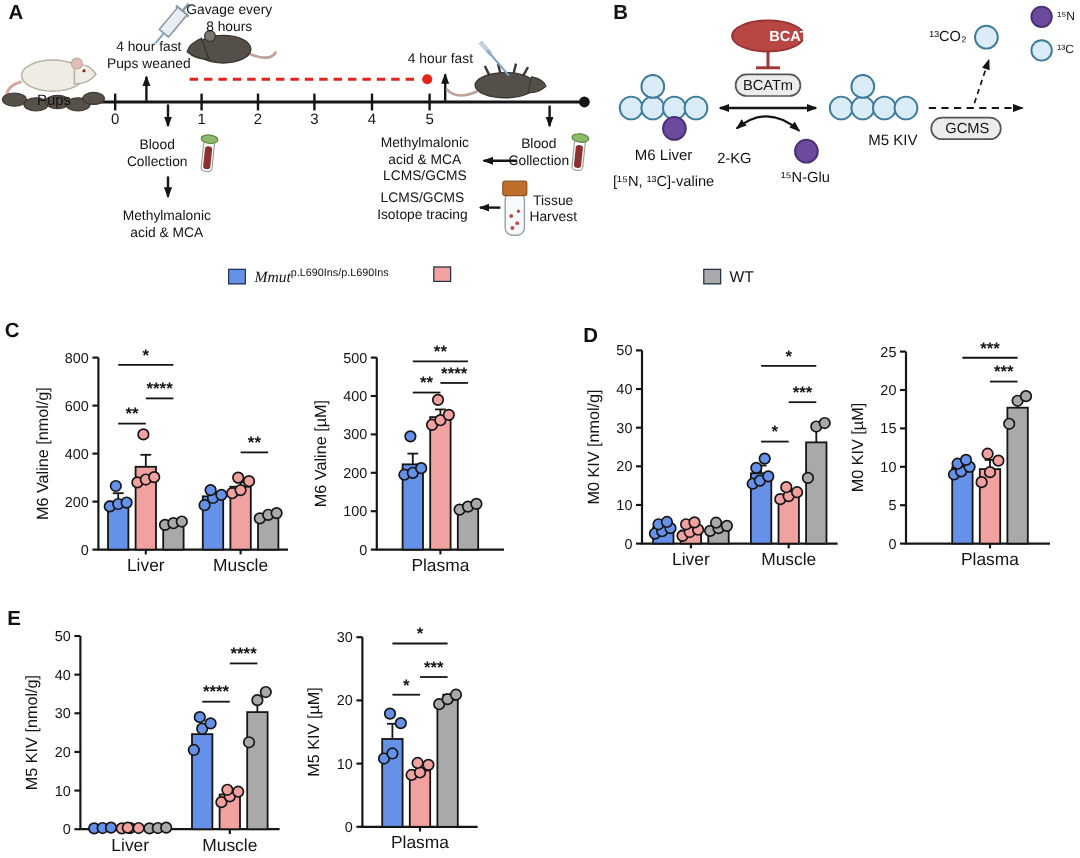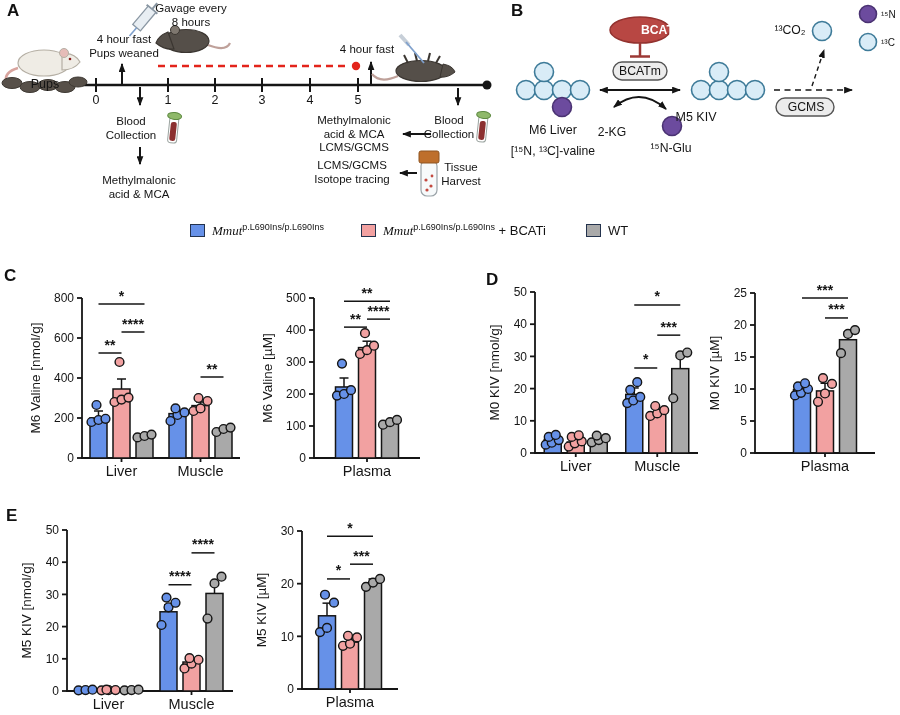--- a/index.html
+++ b/index.html
@@ -545,32 +545,31 @@
 Isotope tracing</div>
   <div class="ctr" style="left:461px;top:175px">Tissue
 Harvest</div>
 
   <div class="ctr f12 bold white" style="left:640px;top:30px">BCATi</div>
   <div class="ctr f12" style="left:640px;top:71px">BCATm</div>
   <div class="ctr f125" style="left:553px;top:130px">M6 Liver</div>
   <div class="ctr f12" style="left:553px;top:151px">[¹⁵N, ¹³C]-valine</div>
   <div class="ctr f12" style="left:612px;top:132px">2-KG</div>
   <div class="ctr f12" style="left:671px;top:148px">¹⁵N-Glu</div>
-  <div class="ctr f125" style="left:696px;top:117px">M5 KIV</div>
+  <div class="ctr f125" style="left:744px;top:117px">M5 KIV</div>
   <div class="ctr f12" style="left:806px;top:107px">GCMS</div>
   <div class="ctr f12" style="left:790px;top:30px">¹³CO₂</div>
   <div class="lft" style="left:881px;top:14px">¹⁵N</div>
   <div class="lft" style="left:881px;top:42px">¹³C</div>
 
   <div class="leg" style="left:190px">
     <span class="sw" style="background-color: rgb(102, 145, 232);"></span>
     <span><i>Mmut</i><sup>p.L690Ins/p.L690Ins</sup><span></span></span>
   </div>
   <div class="leg" style="left:361px">
     <span class="sw" style="background-color: rgb(242, 161, 161);"></span>
-    <span><i>Mmut</i><sup>p.L690Ins/p.L690Ins</sup><span> + BCATi</span></span>
   </div>
   <div class="leg" style="left:586px">
     <span class="sw" style="background-color: rgb(169, 169, 169);"></span>
     <span><i></i><sup></sup><span>WT</span></span>
   </div>
 
 </div>
 
 </body></html>

